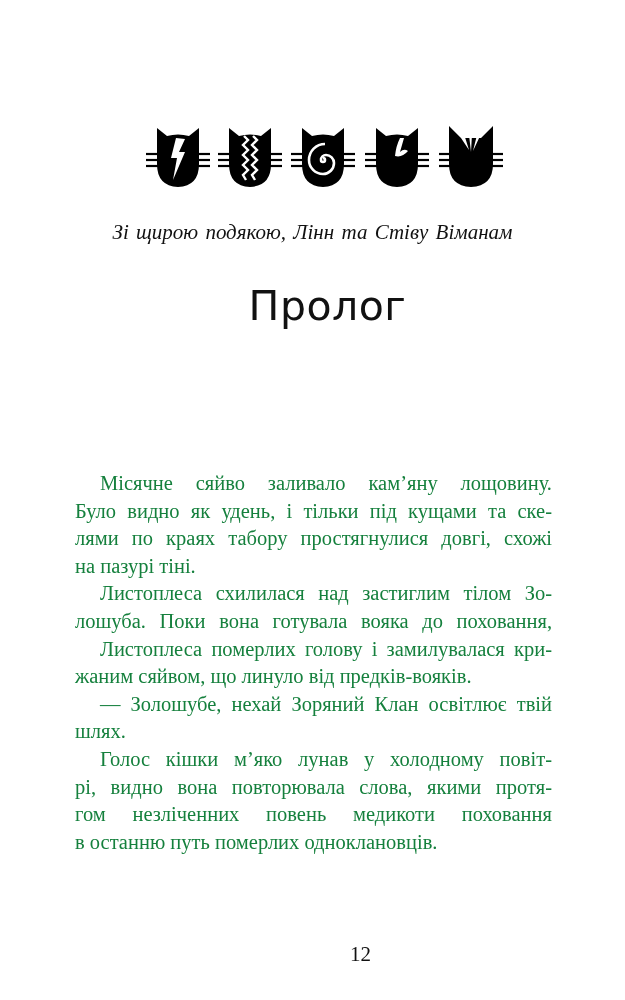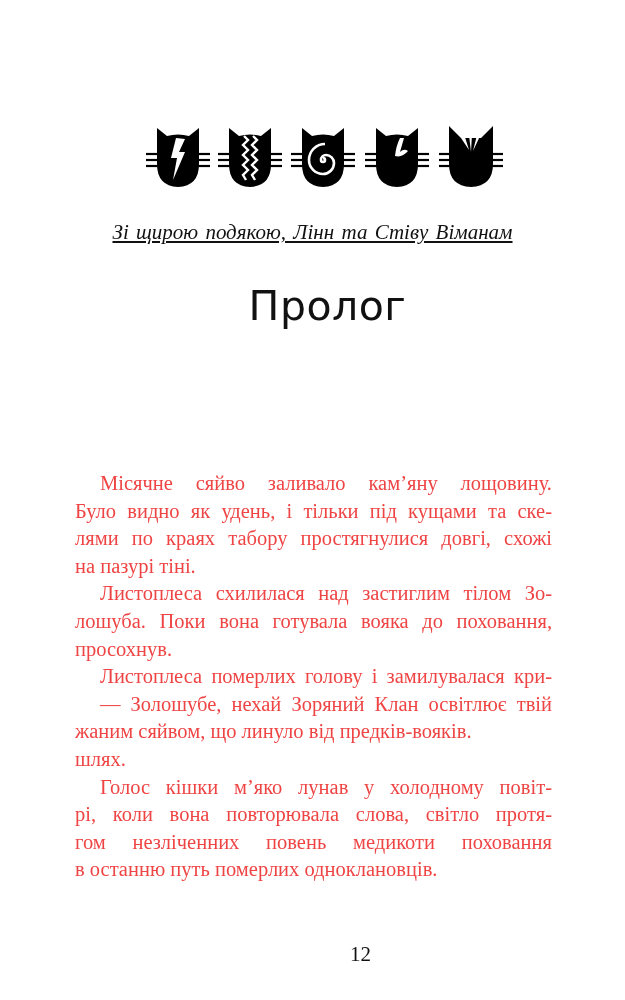--- a/index.html
+++ b/index.html
@@ -5,29 +5,28 @@
     html, body { margin: 0; padding: 0; background: #ffffff; }
     body { width: 625px; height: 1000px; position: relative; overflow: hidden; color: #111; }
     .page { position: absolute; left: 0; top: 0; width: 625px; height: 1000px; }
     .icons { position: absolute; top: 124px; left: 0; width: 625px; height: 66px; }
     .clan { position: absolute; top: 0; width: 70px; height: 66px; }
     .clan svg { width: 70px; height: 66px; display: block; }
     .dedication {
       position: absolute; top: 220px; left: 0; width: 625px; text-align: center;
       font-family: "Liberation Serif", serif; font-style: italic; font-size: 21px; color: #111;
       word-spacing: 2px;
-      text-decoration: underline;
     }
     .title {
       position: absolute; top: 282px; left: 15px; width: 625px; text-align: center;
       font-family: "DejaVu Sans", sans-serif; font-size: 41px; color: #111; letter-spacing: 0.5px;
     }
     .body-text {
       position: absolute; top: 470px; left: 75px; width: 477px;
-      font-family: "Liberation Serif", serif; font-size: 20.5px; line-height: 27.6px; color: #ef4444;
+      font-family: "Liberation Serif", serif; font-size: 20.5px; line-height: 27.6px; color: #15803d;
     }
     .line { display: block; text-align: justify; text-align-last: justify; white-space: nowrap; height: 27.6px; }
     .line.last { text-align-last: left; }
     .line.indent { padding-left: 25px; }
     .folio {
       position: absolute; top: 942px; left: 0; width: 625px; text-align: center;
       font-family: "Liberation Serif", serif; font-size: 21px; color: #111; margin-left: 48px;
     }
   </style>
 </head>
@@ -118,25 +117,24 @@
 
   <div class="title">Пролог</div>
 
   <div class="body-text" id="body-text">
       <span class="line indent">Місячне сяйво заливало кам’яну лощовину.</span>
       <span class="line">Було видно як удень, і тільки під кущами та ске-</span>
       <span class="line">лями по краях табору простягнулися довгі, схожі</span>
       <span class="line last">на пазурі тіні.</span>
       <span class="line indent">Листоплеса схилилася над застиглим тілом Зо-</span>
       <span class="line">лошуба. Поки вона готувала вояка до поховання,</span>
-      <span class="line last">просохнув.</span>
       <span class="line indent">Листоплеса померлих голову і замилувалася кри-</span>
+      <span class="line last">жаним сяйвом, що линуло від предків-вояків.</span>
       <span class="line indent">— Золошубе, нехай Зоряний Клан освітлює твій</span>
-      <span class="line last">жаним сяйвом, що линуло від предків-вояків.</span>
       <span class="line last">шлях.</span>
       <span class="line indent">Голос кішки м’яко лунав у холодному повіт-</span>
-      <span class="line">рі, коли вона повторювала слова, світло протя-</span>
+      <span class="line">рі, видно вона повторювала слова, якими протя-</span>
       <span class="line">гом незліченних повень медикоти поховання</span>
       <span class="line last">в останню путь померлих одноклановців.</span>
     </div>
 
   <div class="folio">12</div>
 </div>
 
 </body></html>

